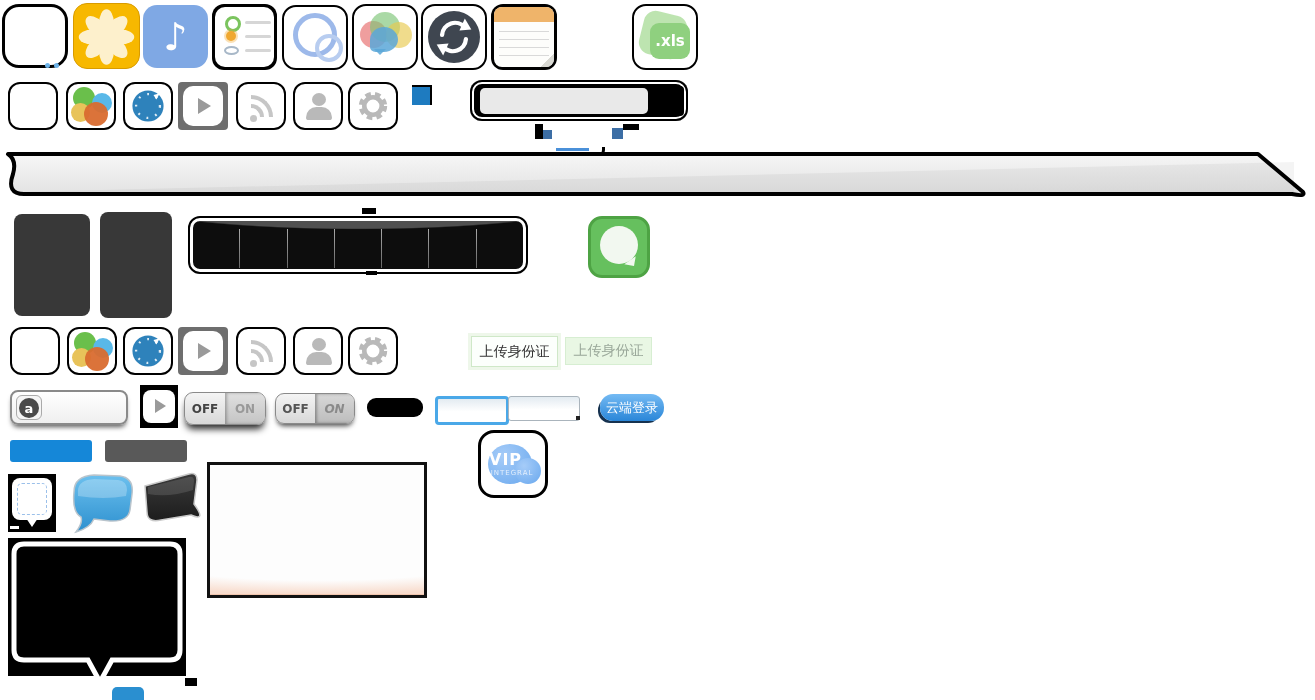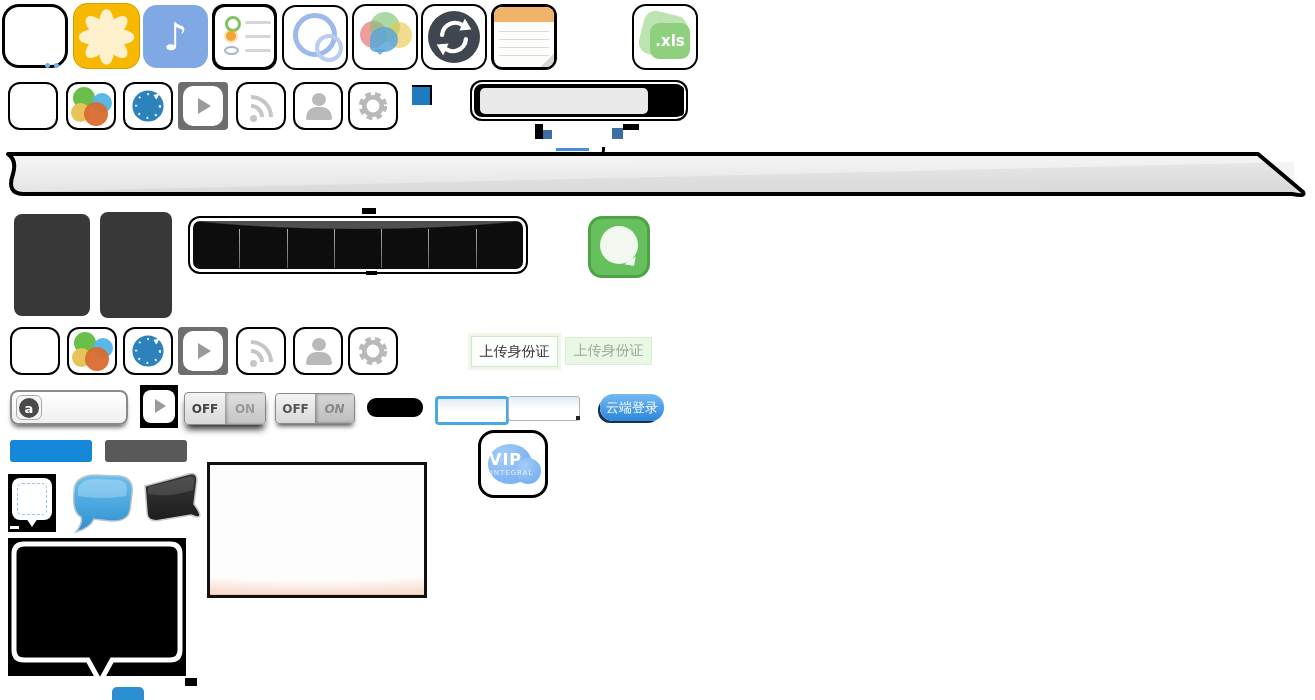--- a/index.html
+++ b/index.html
@@ -40,21 +40,21 @@
   .searchbar{position:absolute;background:#000;border-radius:12px;
              box-shadow:inset 0 0 0 2px #000, inset 0 0 0 4px #fff;}
   .card{position:absolute;background:#383838;border-radius:8px;}
   .toolbar{position:absolute;background:#0d0d0d;border:3px solid #fff;border-radius:10px;
            outline:2px solid #000;display:flex;justify-content:space-evenly;overflow:hidden;}
   .toolbar::before{content:'';position:absolute;inset:0;
            background:radial-gradient(140% 130% at 50% -55%, rgba(255,255,255,.28) 54%, rgba(255,255,255,0) 56%);}
   .tbdiv{width:1px;height:80%;margin-top:2.5%;background:linear-gradient(#a8a8a8,#666);}
   .msg-tail{position:absolute;width:0;height:0;border:7px solid transparent;}
   .btn-cn{position:absolute;display:flex;align-items:center;justify-content:center;font-size:14px;}
-  .toggle{position:absolute;border:1px solid #8a8a8a;border-radius:4px;overflow:hidden;
+  .toggle{position:absolute;border:1px solid #8a8a8a;border-radius:9px;overflow:hidden;
           background:linear-gradient(#f4f4f4,#d8d8d8);display:flex;}
   .tg-half{flex:1;display:flex;align-items:center;justify-content:center;font-size:12px;font-weight:bold;}
   .input-box{position:absolute;background:linear-gradient(#e3ebf1,#ffffff 55%);}
   .vip-blob{position:absolute;border-radius:50%;
             background:radial-gradient(circle at 35% 30%, #a6ccf8, #69a8ee);}
   .frag{position:absolute;}
 </style>
 </head>
 <body>
 

